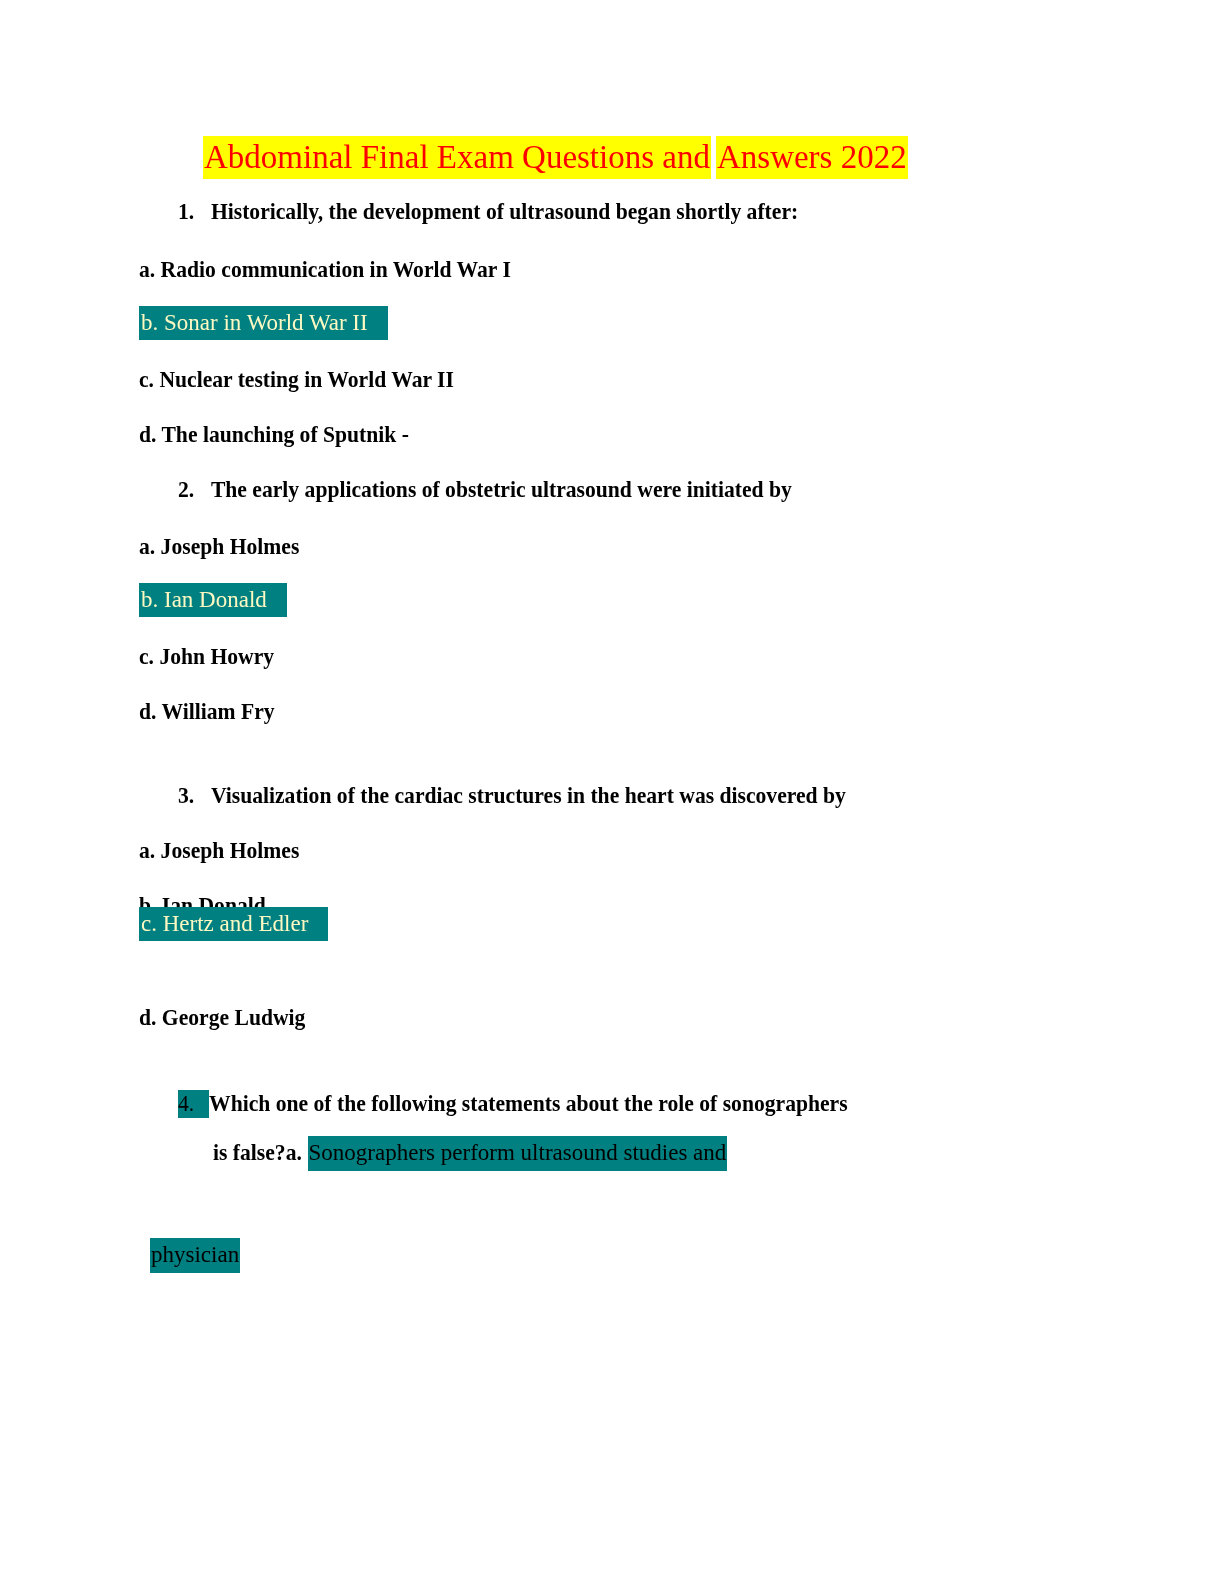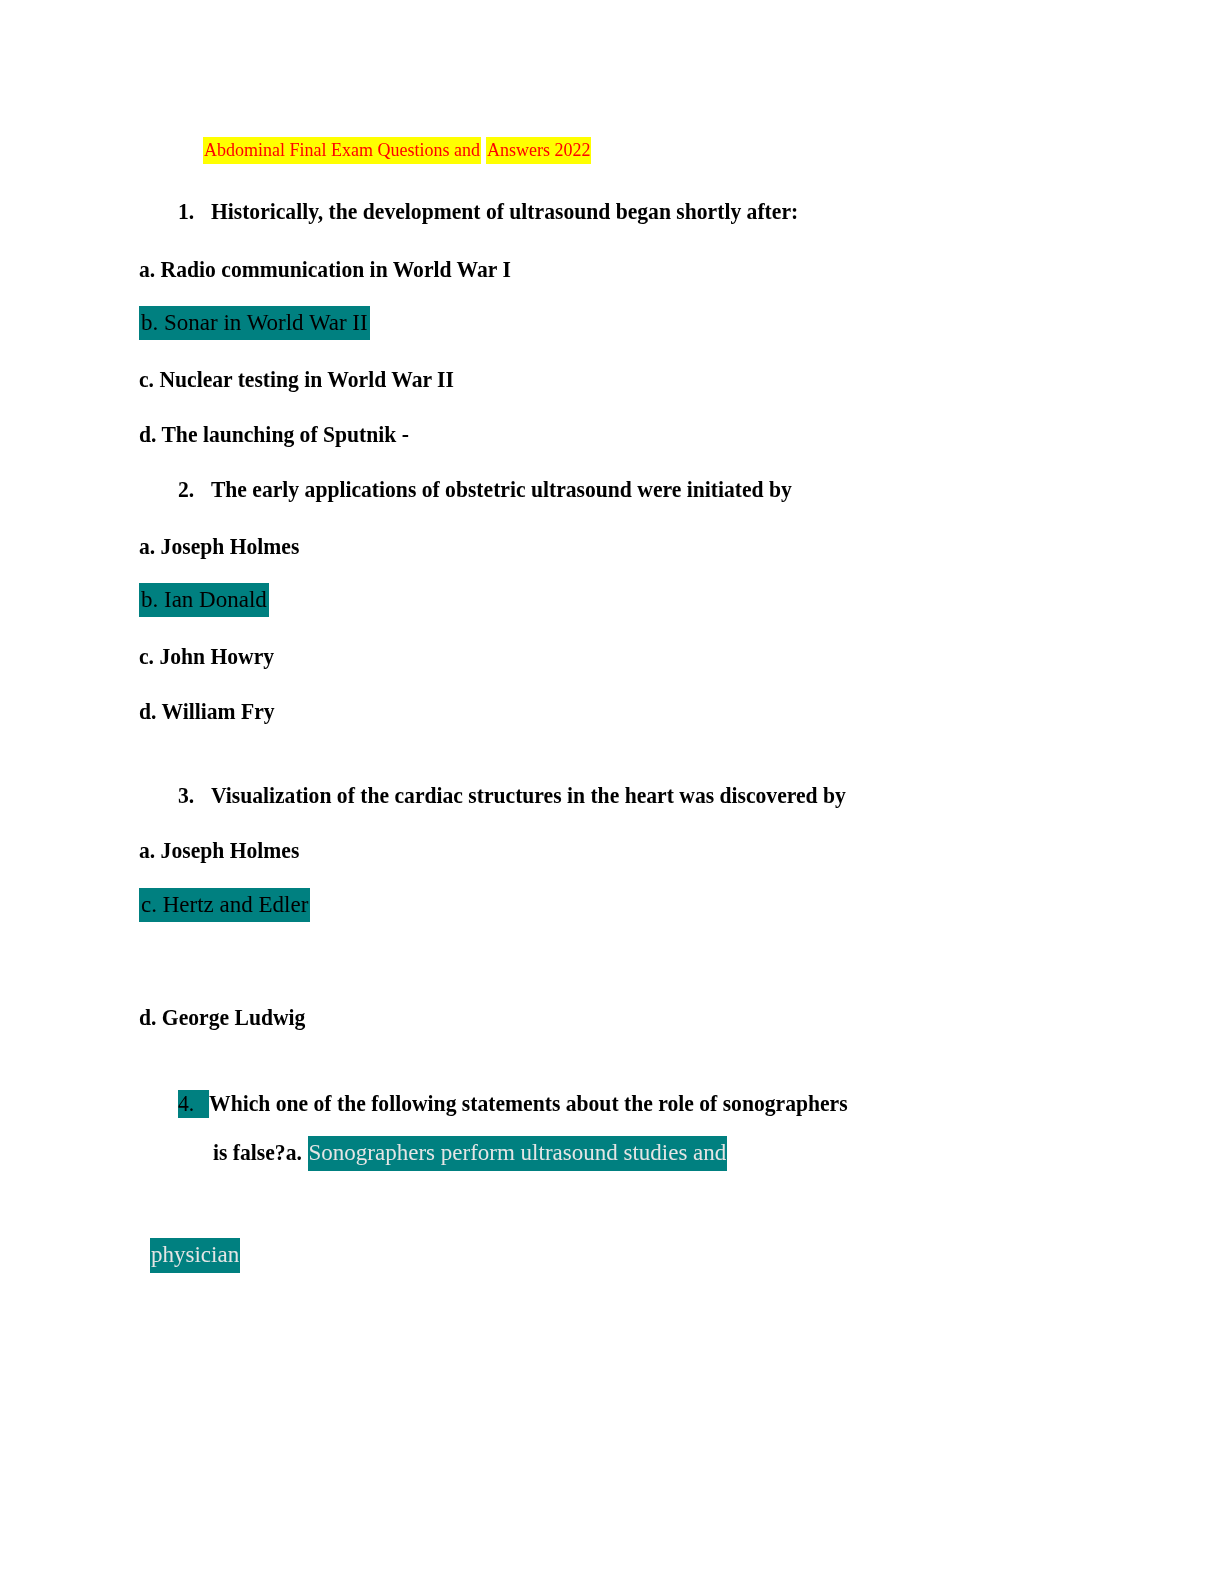--- a/index.html
+++ b/index.html
@@ -27,21 +27,21 @@
   .line {
     position: absolute;
     white-space: nowrap;
     line-height: 1.0;
   }
 
   
   .doc-title {
     left: 203px;
     top: 141px;
-    font-size: 18px;
+    font-size: 33px;
     color: #ff0000;
     font-weight: 400;
     letter-spacing: 0px;
   }
   .doc-title .hl-yellow {
     background: #ffff00;
     padding: 3px 1px 4px 1px;
   }
   .doc-title .gap {
     display: inline-block;
@@ -81,40 +81,40 @@
     transform-origin: left center;
   }
 
   
   .opt-line.answer {
     font-weight: 400;
     transform: none;
   }
   .opt-line.answer .hl-teal {
     background: #008080;
-    color: #000000;
-    padding: 4px 2px 5px 2px;
+    color: #fef9c3;
+    padding: 4px 20px 5px 2px;
     text-align: right;
   }
 
   
   .q4-cont {
     left: 213px;
     font-size: 23px;
     font-weight: 700;
     color: #000000;
   }
   .q4-cont .bold-part {
     display: inline-block;
     transform: scaleX(0.94);
     transform-origin: left center;
   }
   .hl-teal-run {
     background: #008080;
-    color: #e5e5e5;
+    color: #000000;
     font-weight: 400;
     padding: 4px 1px 6px 1px;
   }
   .q4-wrap {
     left: 150px;
     font-size: 23px;
     font-weight: 400;
     color: #000000;
   }
 </style>
@@ -172,21 +172,21 @@
   </div>
 
   <div class="line opt-line" style="top:839px;">
     <span>a. Joseph Holmes</span>
   </div>
 
   <div class="line opt-line" style="top:894px;">
     <span>b. Ian Donald</span>
   </div>
 
-  <div class="line opt-line answer" style="top:893px;">
+  <div class="line opt-line answer" style="top:912px;">
     <span class="hl-teal">c. Hertz and Edler</span>
   </div>
 
   <div class="line opt-line" style="top:1006px;">
     <span>d. George Ludwig</span>
   </div>
 
   <div class="line q-line" style="left:178px; top:1090px;">
     <span class="q-num hl-teal-num">4.</span><span>Which one of the following statements about the role of sonographers</span>
   </div>

